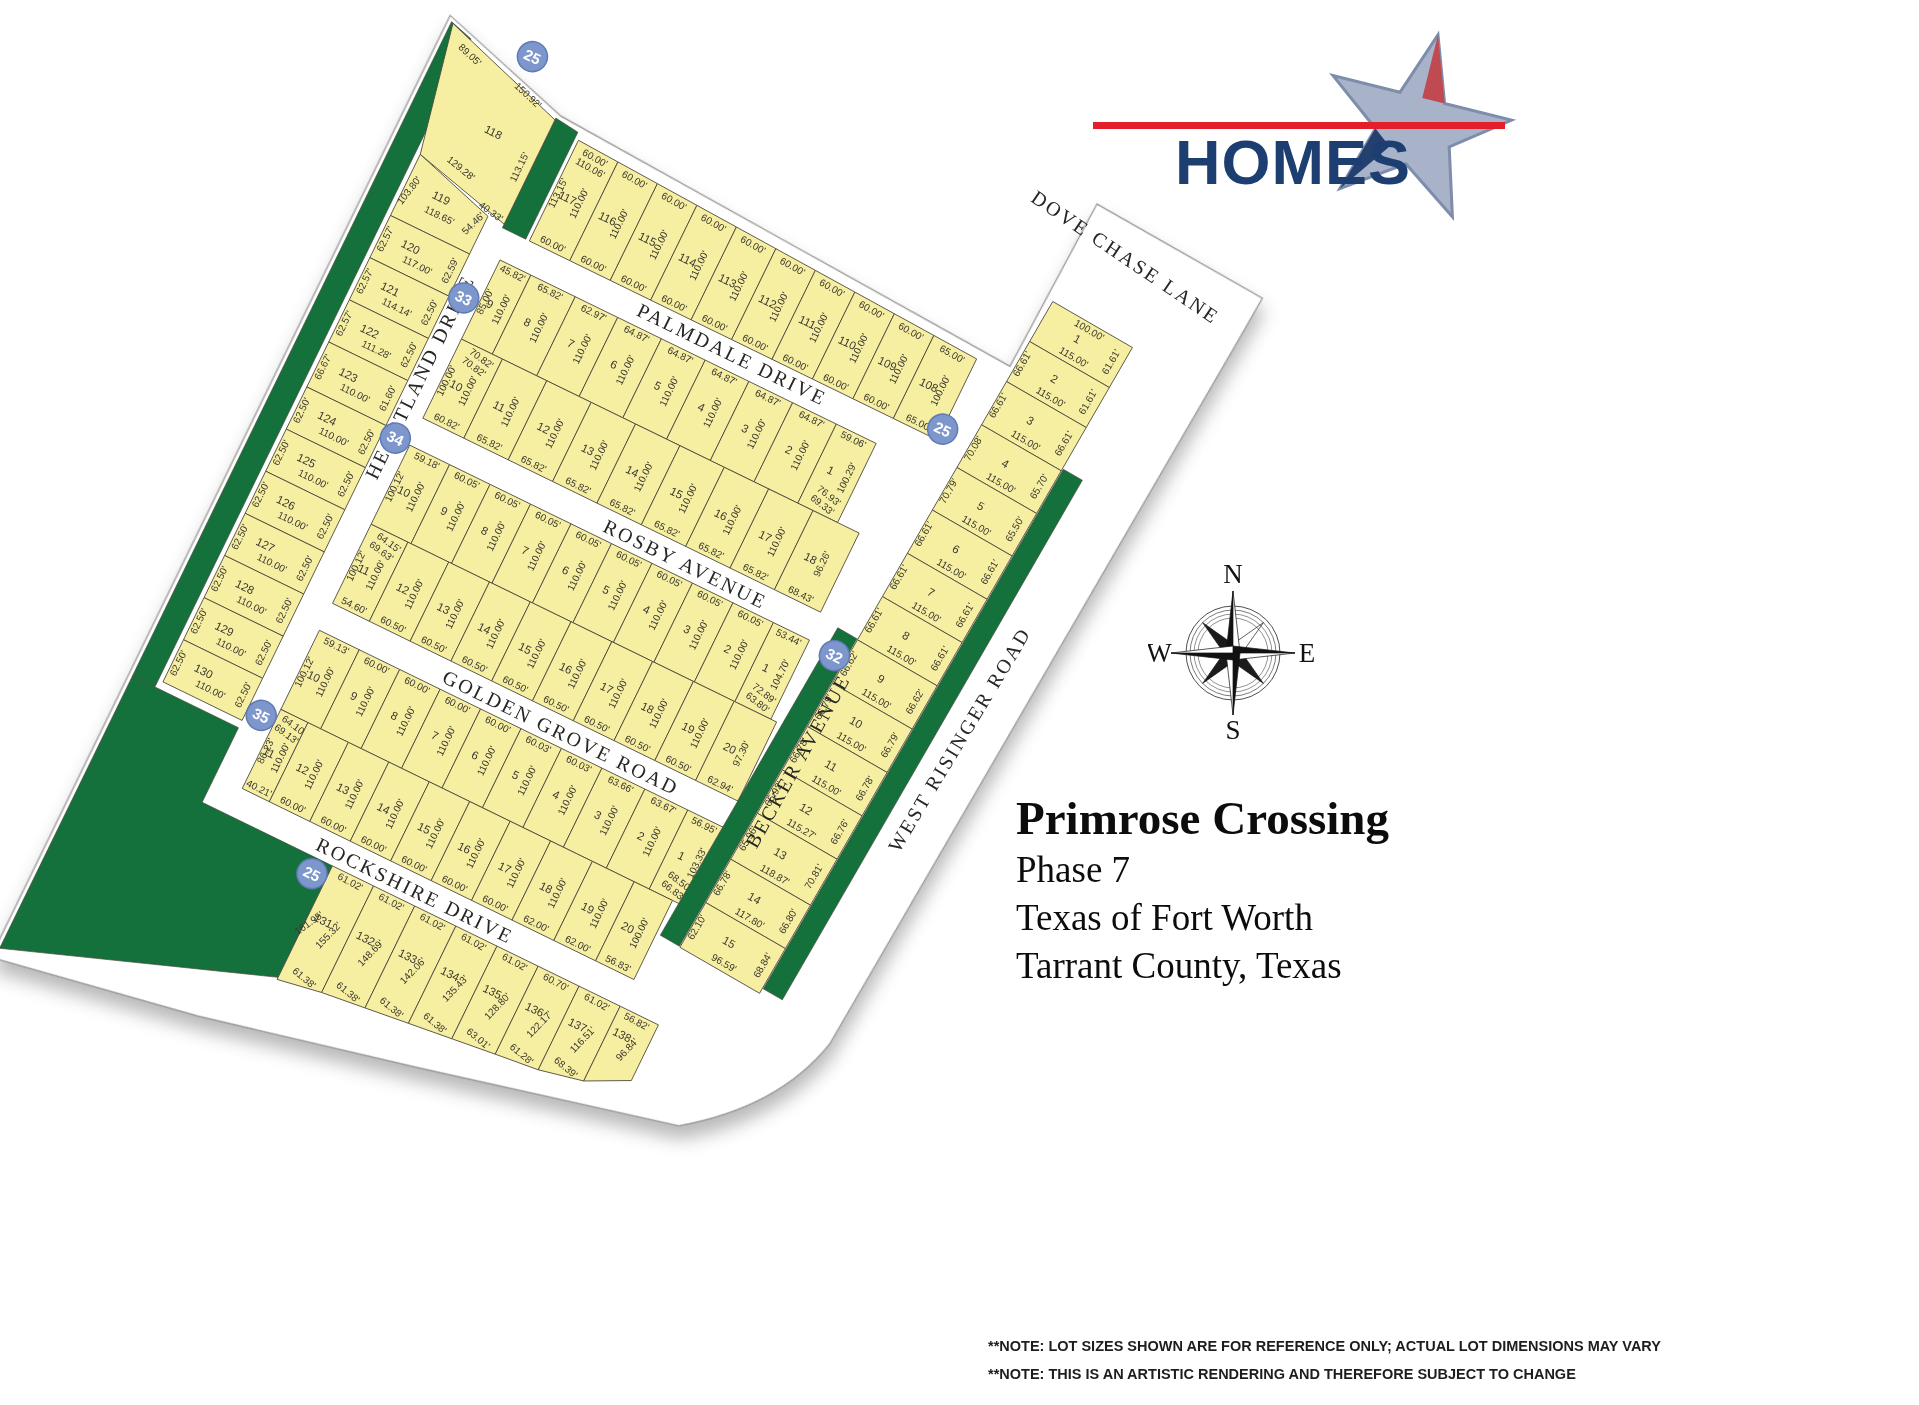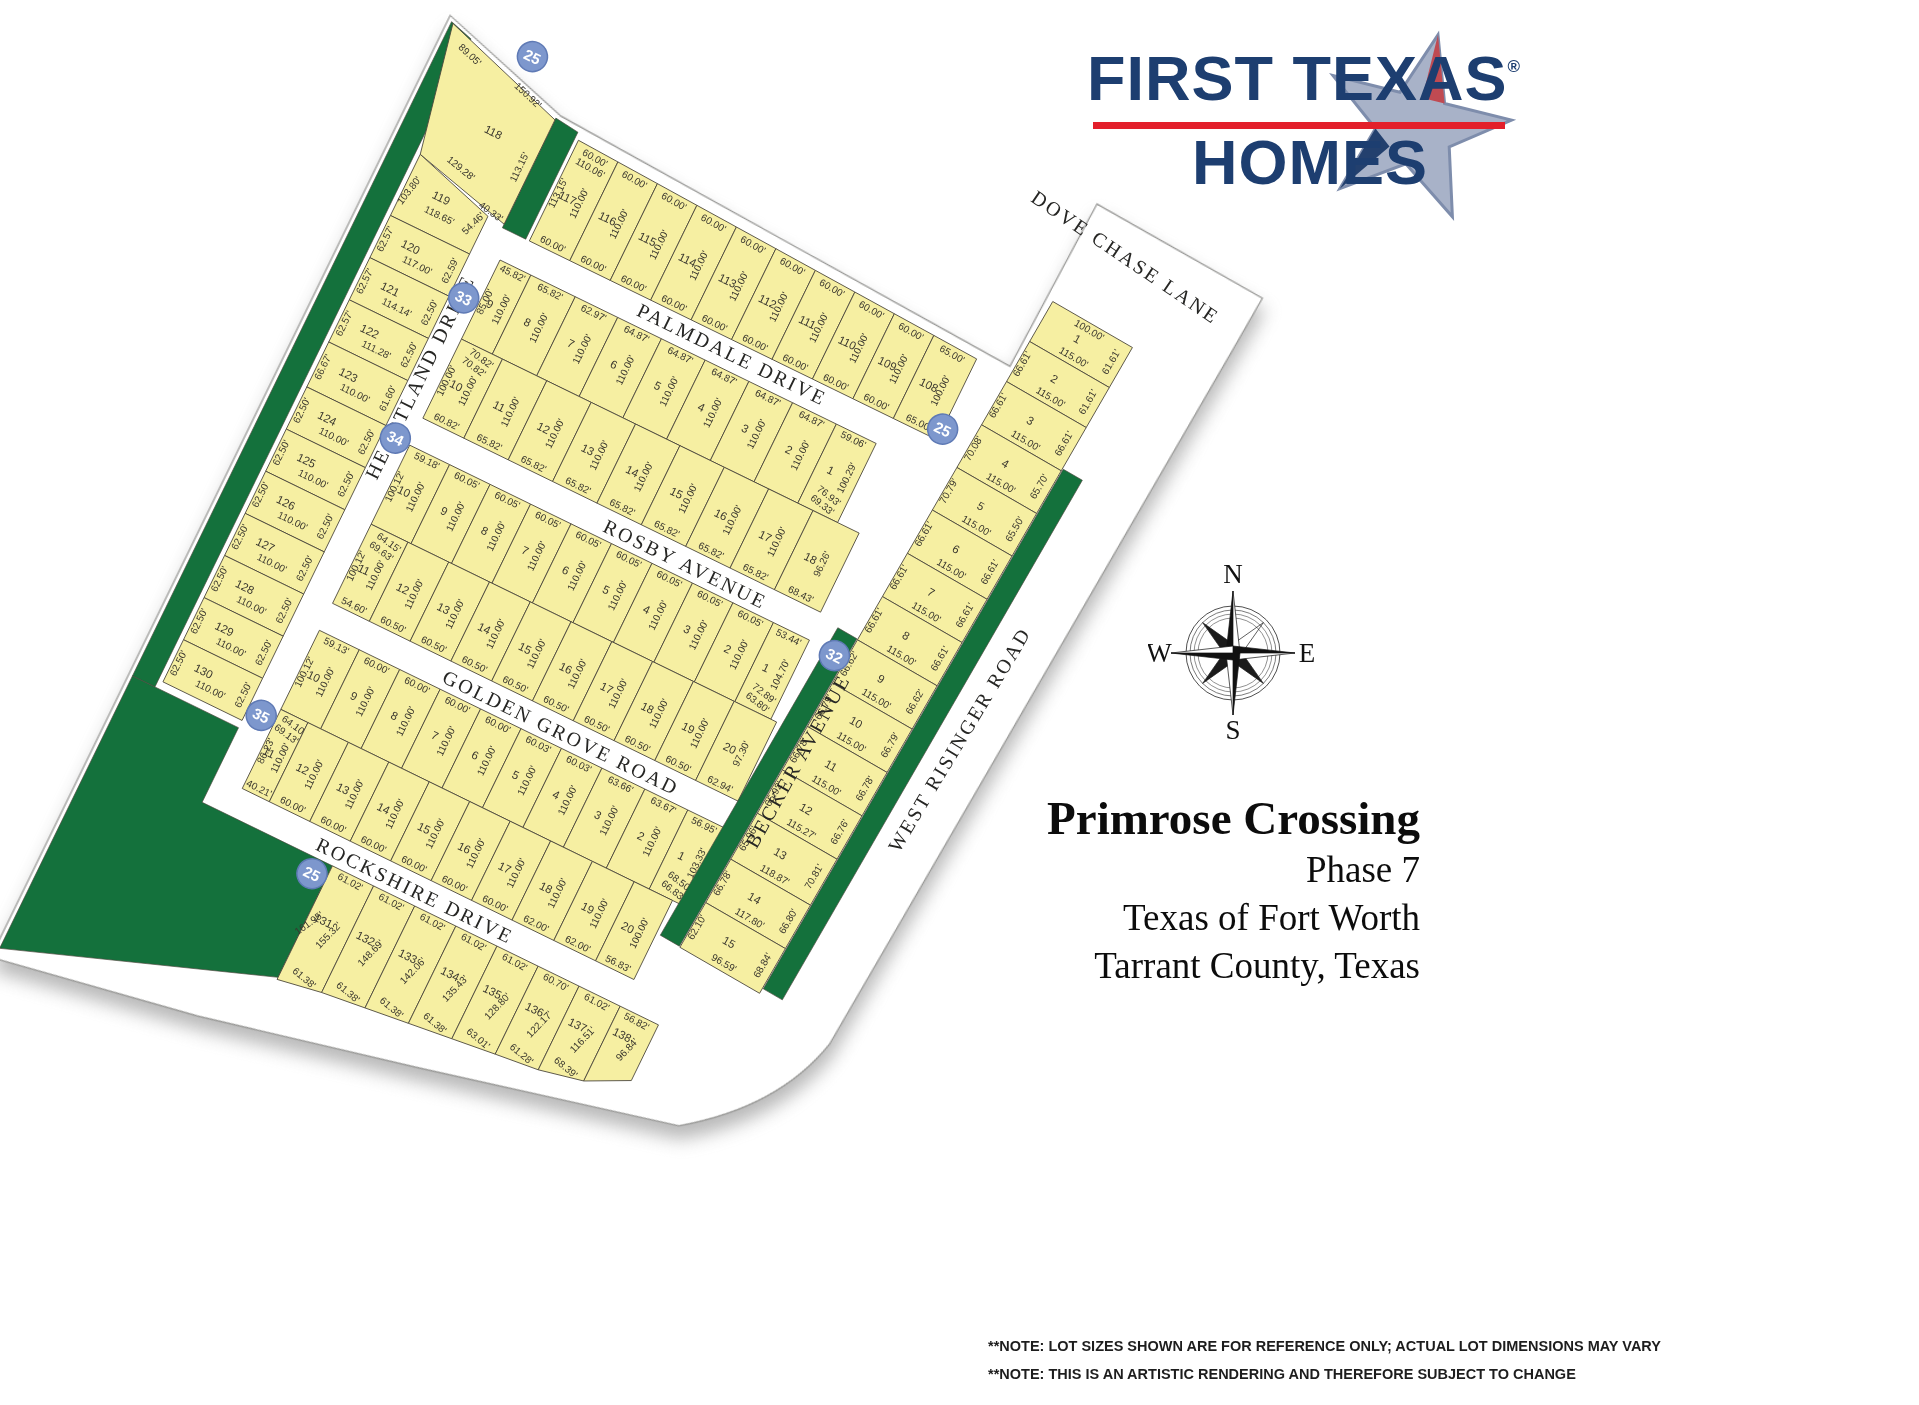--- a/index.html
+++ b/index.html
@@ -6,24 +6,24 @@
   .page{position:relative;width:1919px;height:1405px;background:#ffffff;overflow:hidden;
         font-family:"Liberation Sans",sans-serif;}
   #plat-svg{position:absolute;left:0;top:0;}
   
   .logo{position:absolute;left:1075px;top:34px;width:470px;height:185px;}
   .logo .star-svg{position:absolute;left:190px;top:-12px;}
   .logo .redbar{position:absolute;left:18px;top:88px;width:412px;height:7px;background:#e31f2b;}
   .logo .l1{position:absolute;left:12px;top:8px;width:440px;font-weight:bold;font-size:63px;
             letter-spacing:1px;color:#1d3e70;font-family:"Liberation Sans",sans-serif;white-space:nowrap;}
   .logo .reg{font-size:17px;vertical-align:28px;}
-  .logo .l2{position:absolute;left:100px;top:92px;width:270px;text-align:center;font-weight:bold;
+  .logo .l2{position:absolute;left:100px;top:92px;width:270px;font-weight:bold;
             font-size:63px;letter-spacing:1px;color:#1d3e70;}
   
-  .title-block{position:absolute;left:940px;top:790px;width:480px;text-align:right;
+  .title-block{position:absolute;left:1016px;top:790px;width:480px;text-align:left;
                font-family:"Liberation Serif",serif;color:#0c0c0c;}
   .title-block .t1{font-size:47px;font-weight:bold;line-height:56px;}
   .title-block .t2,.title-block .t3,.title-block .t4{font-size:37px;font-weight:normal;line-height:48px;}
   
   .notes{position:absolute;left:988px;top:1332px;font-size:14.5px;font-weight:bold;color:#1d1d1d;
          letter-spacing:0px;line-height:28px;white-space:nowrap;}
   
   .compass{position:absolute;left:1148px;top:556px;}
 </style>
 </head>
@@ -552,21 +552,20 @@
 
   <div class="logo">
     <svg class="star-svg" width="280" height="220" viewBox="0 0 280 220">
       <g transform="translate(150 105) rotate(14)">
         <polygon points="0,-95 23,-30 92,-30 38,11 58,78 0,38 -58,78 -38,11 -92,-30 -23,-30" fill="#a8b2c8" stroke="#7e8dac" stroke-width="3"></polygon>
         <polygon points="0,-95 23,-30 0,-30" fill="#c04a52"></polygon>
         <polygon points="-58,78 -38,11 -20,25" fill="#23406e"></polygon>
       </g>
     </svg>
     <div class="redbar"></div>
-    <div class="l1"><span>FIRST TEXAS</span><span class="reg">®</span></div>
     <div class="l2">HOMES</div>
   </div>
 
   <svg class="compass" width="170" height="190" viewBox="0 0 170 190">
     <g transform="translate(85 97)">
       <circle r="47" fill="none" stroke="#222" stroke-width="0.8"></circle>
       <circle r="43" fill="none" stroke="#222" stroke-width="0.6"></circle>
       <circle r="39" fill="none" stroke="#222" stroke-width="0.5"></circle>
       <circle r="35" fill="none" stroke="#222" stroke-width="0.5"></circle>
 

